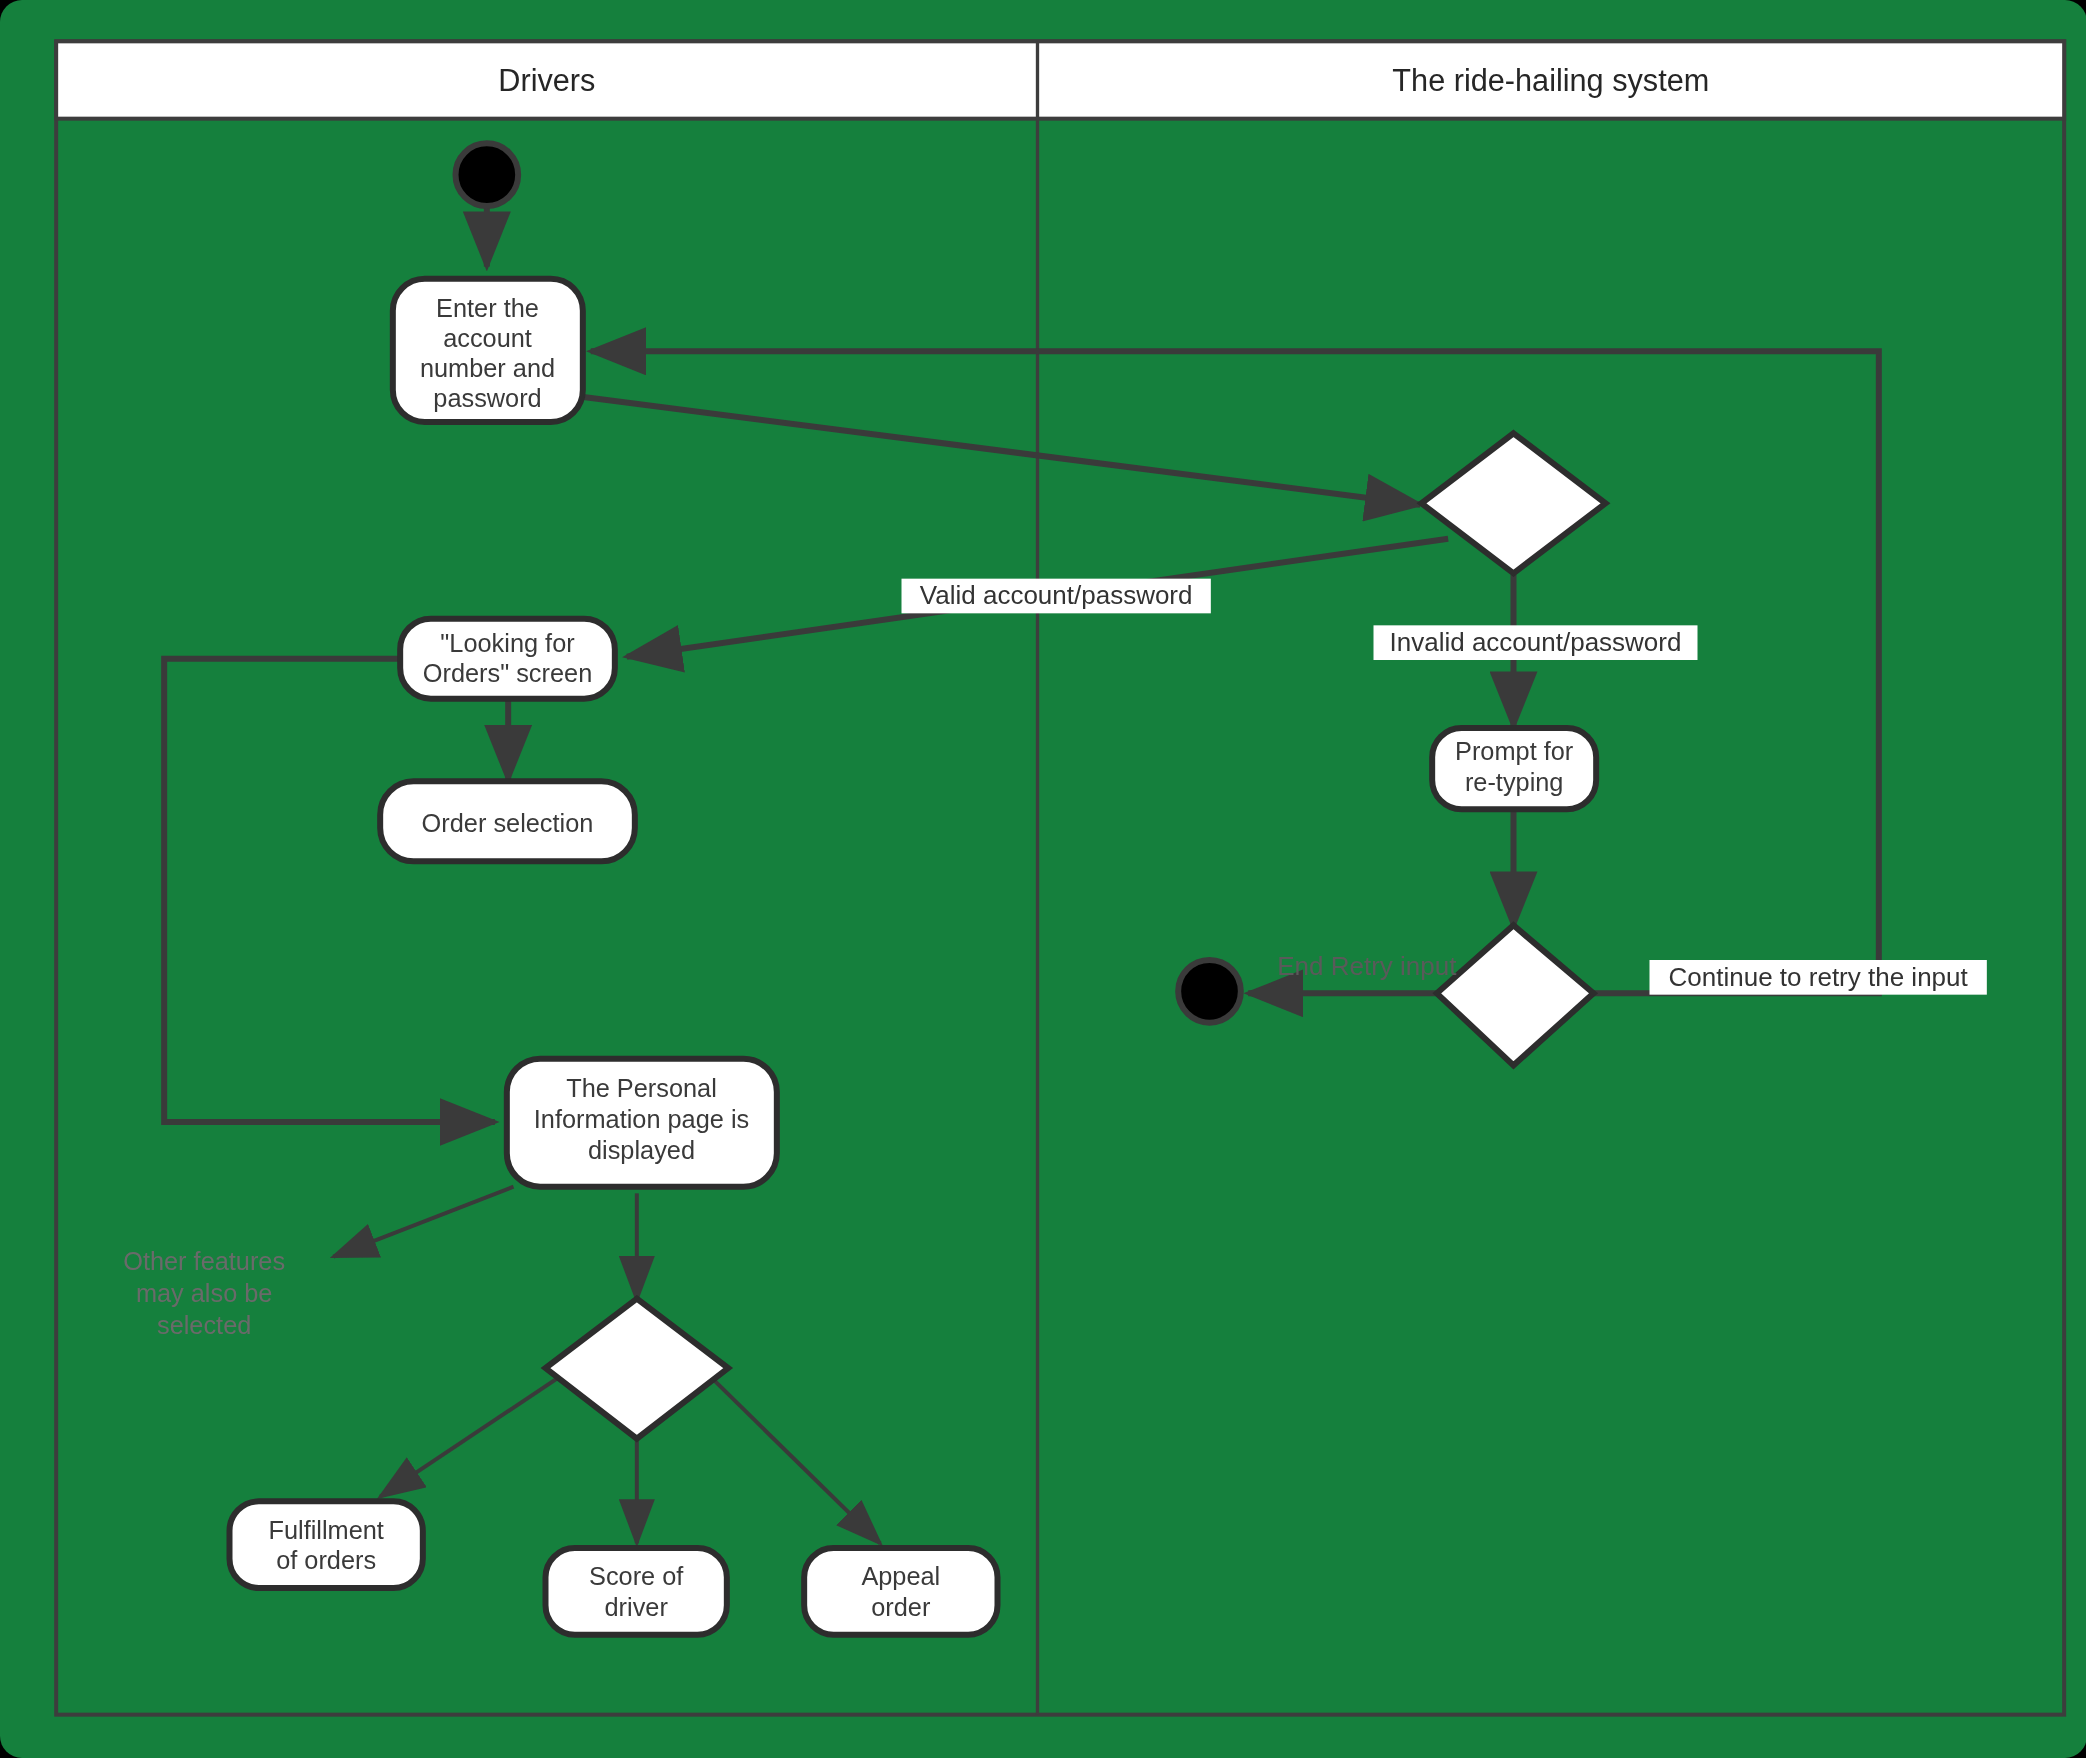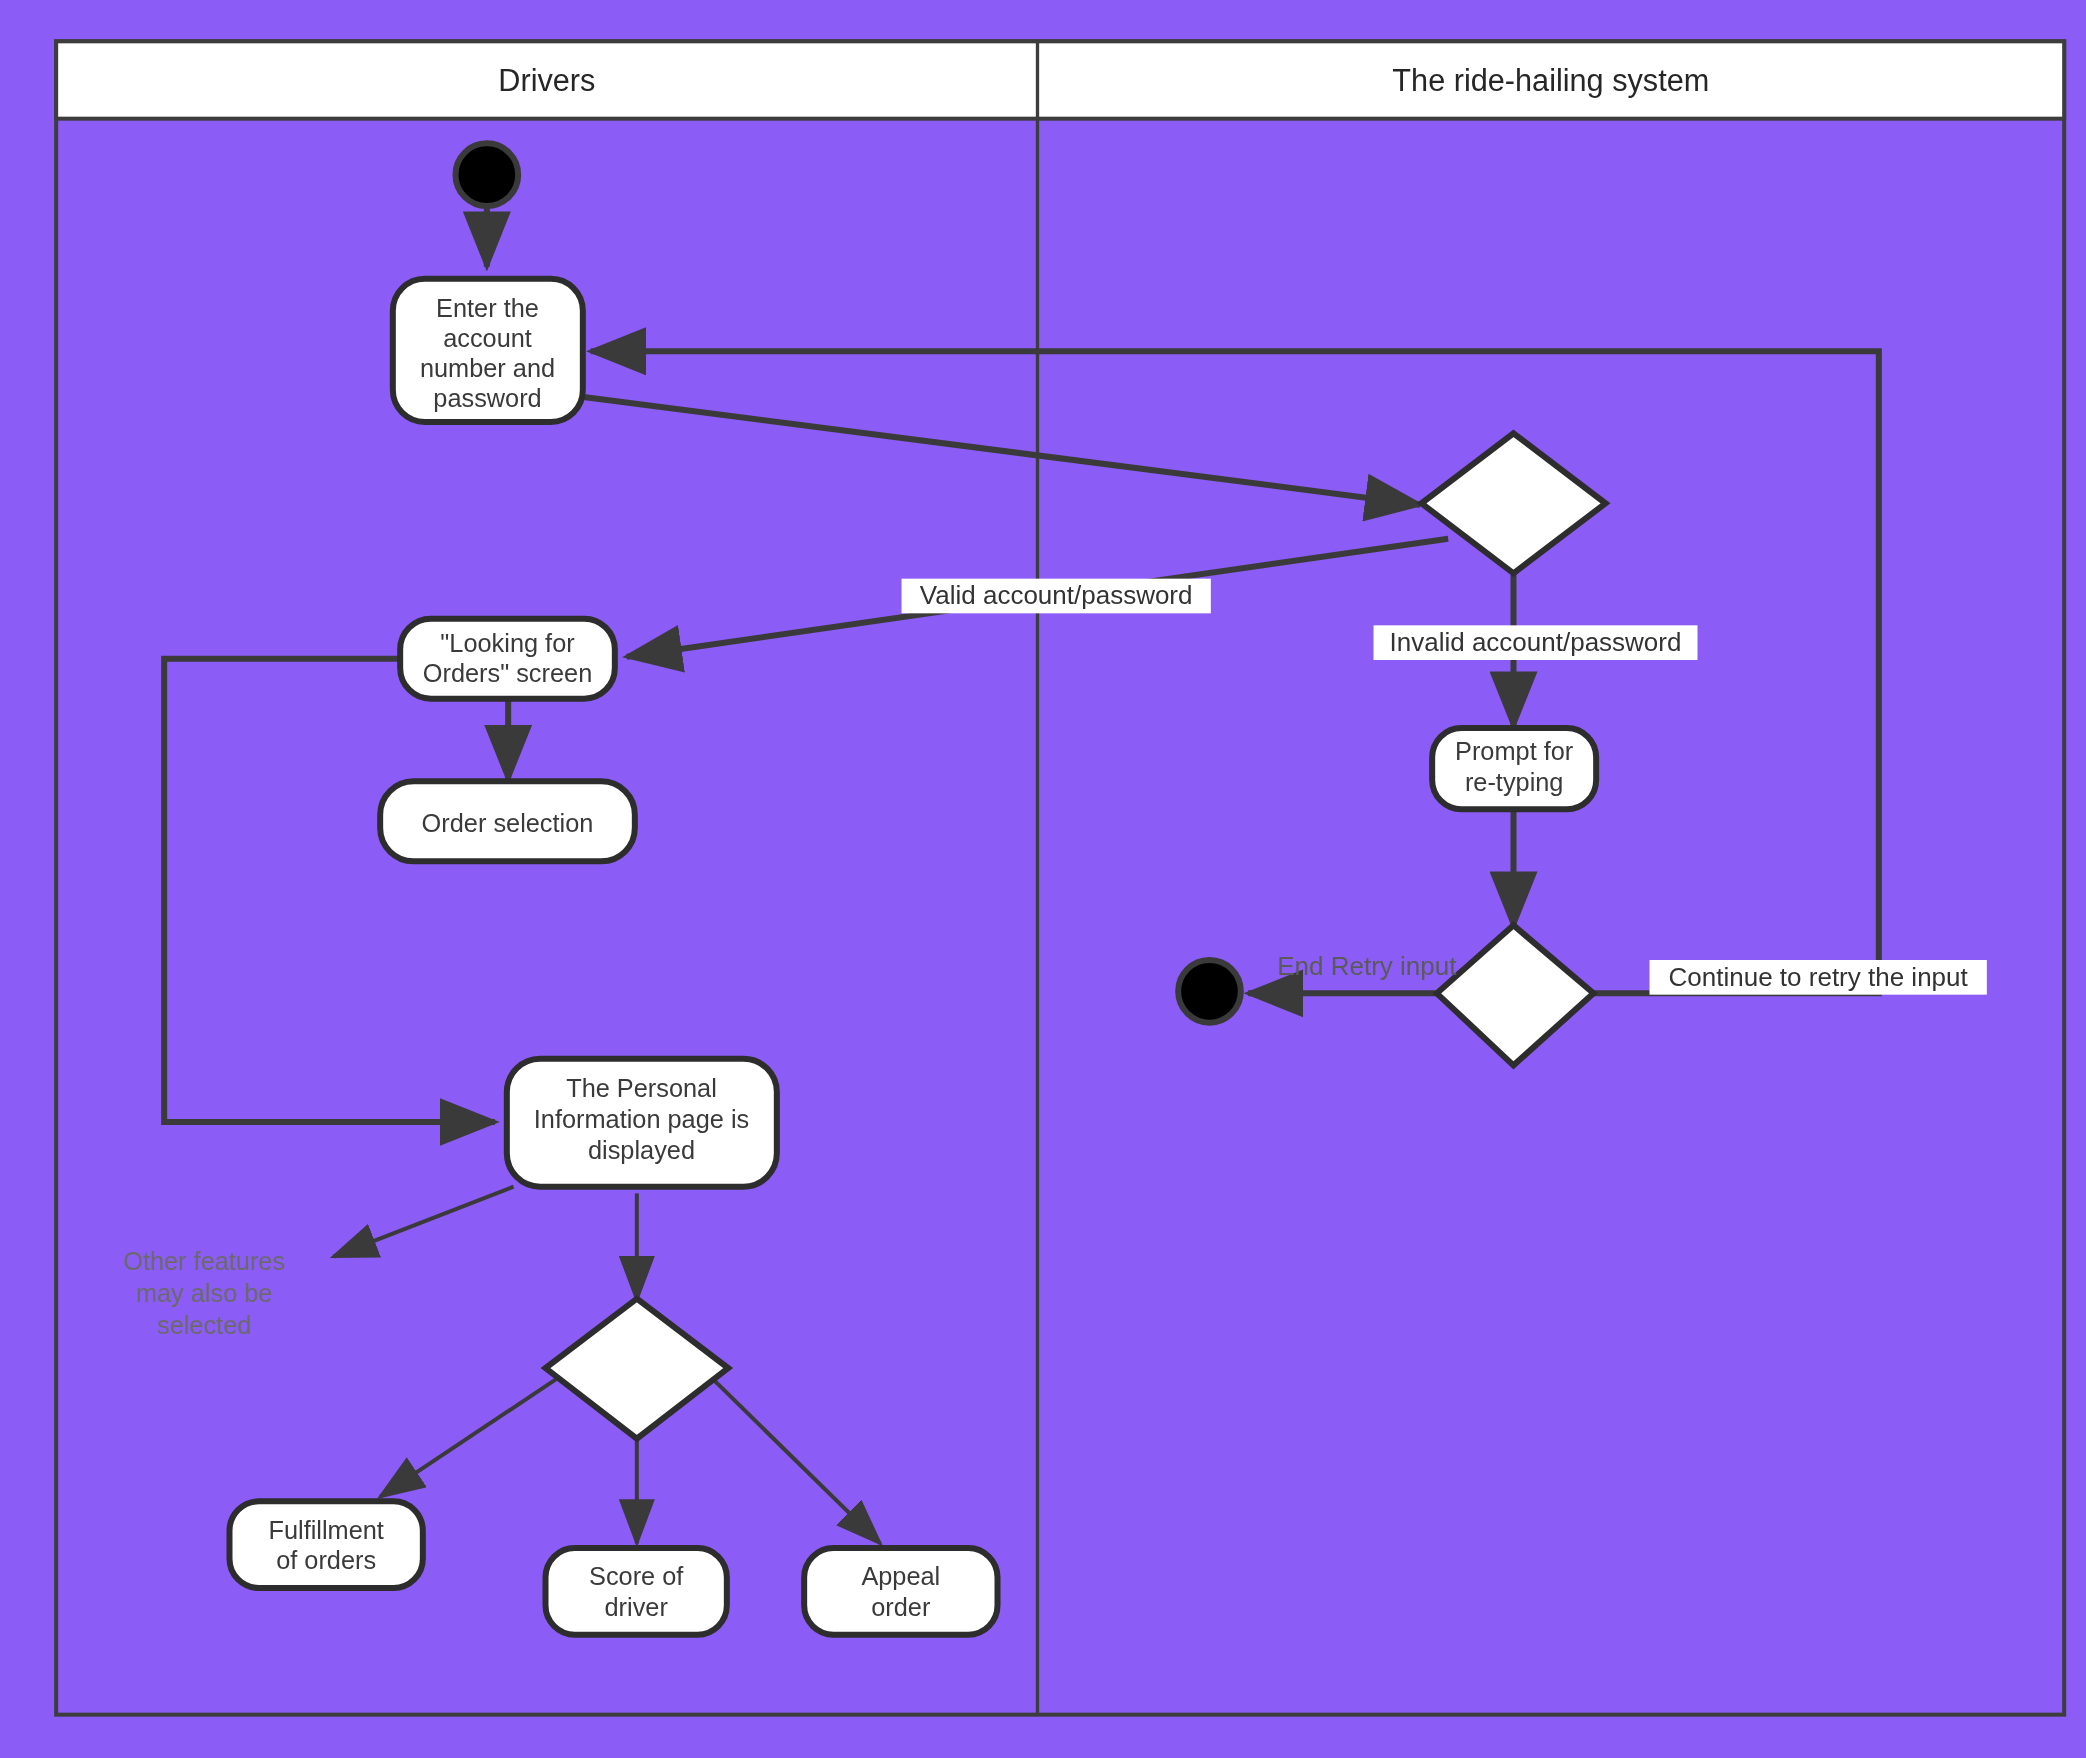--- a/index.html
+++ b/index.html
@@ -10,21 +10,22 @@
   body {
     width: 2087px;
     height: 1758px;
     font-family: "Liberation Sans", sans-serif;
     overflow: hidden;
   }
   #diagram-root {
     position: relative;
     width: 2087px;
     height: 1758px;
-    background: #8b5cf6;
+    background: #15803d;
+    border-radius: 22px;
   }
   svg#uml-canvas {
     position: absolute;
     top: 0;
     left: 0;
     width: 2087px;
     height: 1758px;
     display: block;
   }
   .lane-header-text {

